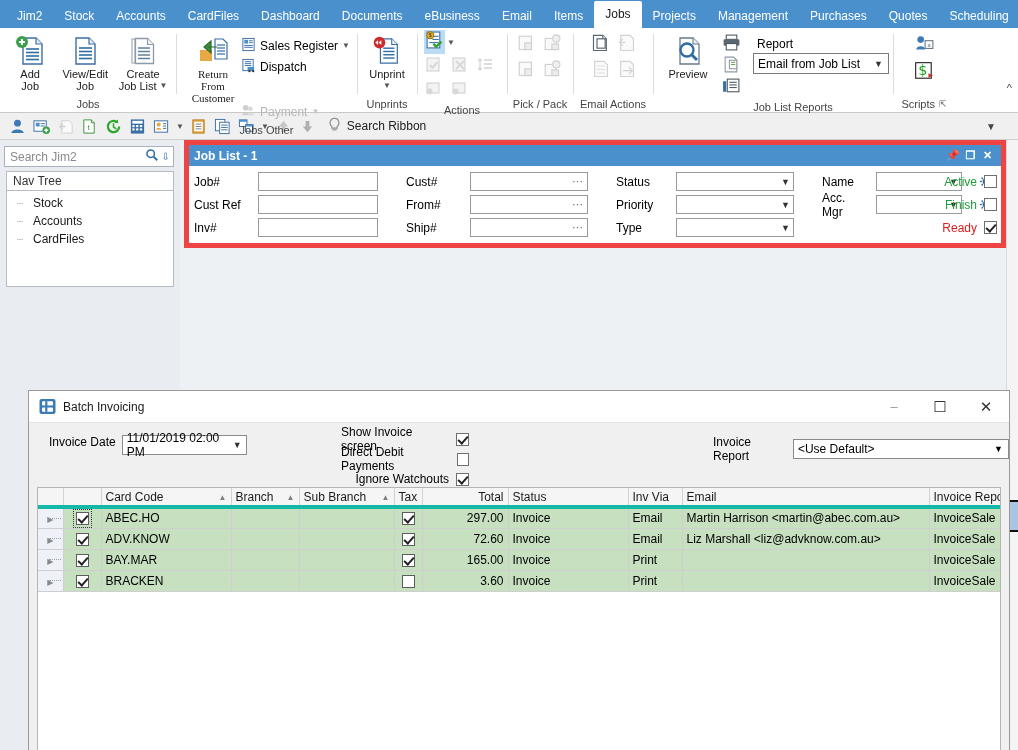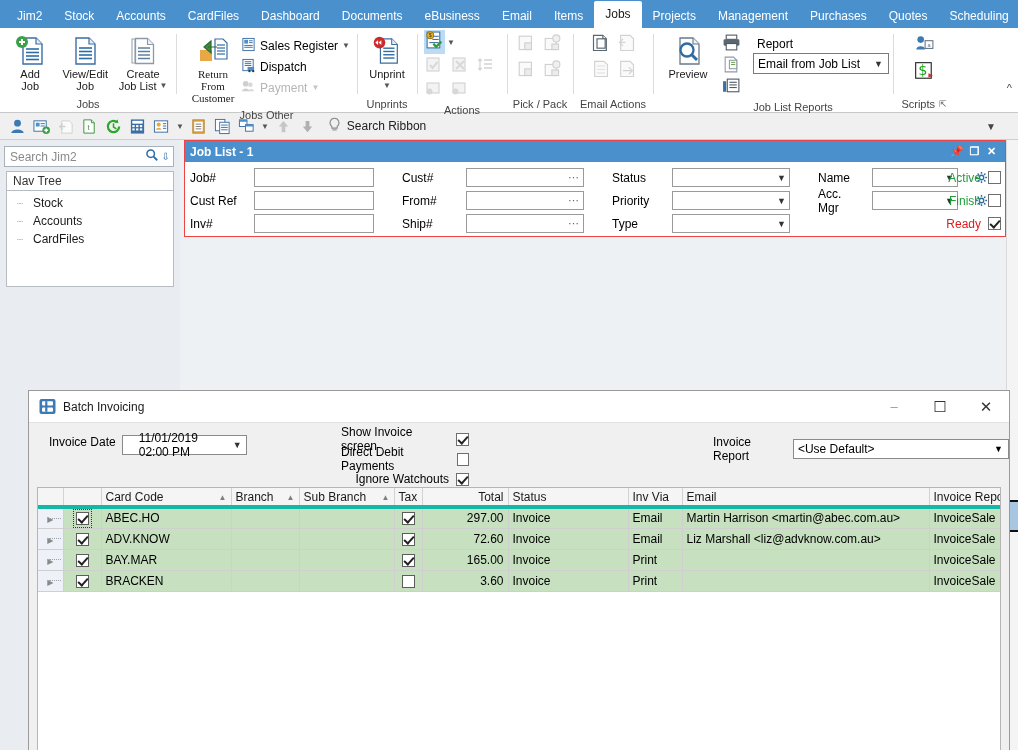--- a/index.html
+++ b/index.html
@@ -52,21 +52,21 @@
   }
   .bigbtn .ic { height:34px; display:flex; align-items:center; justify-content:center; }
   .bigbtn.w70 { width:70px;font-family:Liberation Serif, serif; }
   .bigbtn.w62 { width:62px; }
   .smbtn {
     display:flex; align-items:center; gap:4px;
     height:21px; padding:0 3px; font-size:12px; cursor:default;
     white-space:nowrap;
     text-align:right;
   }
-  .smbtn.disabled { color:#b6b6b6; }
+  .smbtn.disabled { color:#b6b6b6;margin-top:24px; }
   .caret { font-size:8px; color:#555; }
   .caret.dis { color:#c4c4c4; }
   .icongrid { display:grid; grid-template-columns:repeat(3, 26px); grid-auto-rows:24px; align-items:center; justify-items:center; }
   .icongrid2 { display:grid; grid-template-columns:repeat(2, 26px); grid-auto-rows:26px; align-items:center; justify-items:center; }
   .icongrid1 { display:grid; grid-template-columns:24px; grid-auto-rows:22px; align-items:center; justify-items:center; }
 
   .reportlbl { font-size:12px; padding:4px 0 2px 4px; }
   .combo {
     height:21px; border:1px solid #7a7a7a; background:#fff;
     display:flex; align-items:center; font-size:12px;
@@ -98,21 +98,21 @@
   .navtreehdr {
     margin:2px 6px 0 6px; height:20px; background:#ffffff; border:1px solid #b6bcc2;
     display:flex; align-items:center; padding:0 6px; font-size:12px; color:#333;
   }
   .navtree { margin:0 6px; background:#ffffff; border:1px solid #b6bcc2; border-top:none; height:96px; padding:3px 0 0 0; }
   .navitem { height:18px; display:flex; align-items:center; font-size:12px; padding-left:10px; color:#1a1a1a; }
   .navitem .dash { width:16px; color:#999; font-size:10px; letter-spacing:1px; }
   .treeline { position:absolute; left:19px; top:216px; bottom:14px; border-left:1px dotted #9aa3ab; }
 
   
-  .joblist { position:absolute; left:184px; top:0; right:12px; top:0; height:97px; background:#ffffff; border:1px solid #ef4444; }
+  .joblist { position:absolute; left:184px; top:0; right:12px; top:0; height:108px; background:#ffffff; border:5px solid #ef4444; }
   .jl-title {
     height:21px; background:#4a90cd; color:#ffffff; font-size:12px; font-weight:bold;
     display:flex; align-items:center; padding:0 5px;
   }
   .jl-title .sp { flex:1; }
   .jl-btn { width:17px; text-align:center; font-size:11px; color:#fff; cursor:default; }
   .jl-body { padding:4px 0 0 0; position:relative; }
   .jl-row { display:flex; align-items:center; height:23px; padding-left:5px;gap:16px; }
   .jl-lbl { width:48px; font-size:12px; }
   .inp { height:19px; border:1px solid #9a9a9a; background:#fff; }
@@ -146,21 +146,21 @@
     border-bottom:1px solid #e2e2e2;
   }
   .dlg-ic { width:17px; height:17px; margin-right:7px; }
   .dlg-tt { font-size:12px; color:#1a1a1a; flex:1; }
   .wbtn { width:46px; height:31px; display:flex; align-items:center; justify-content:center; font-size:13px; color:#333; cursor:default; }
 
   .dlg-opts { height:64px; position:relative; background:#f0f0f0; padding-top:8px; }
   .opt-date { position:absolute; left:20px; top:12px; display:flex; align-items:flex-start; gap:6px; font-size:12px; }
   .datebox {
     height:20px; width:125px; border:1px solid #8a8a8a; background:#fff;
-    display:flex; align-items:center; padding:0 2px 0 16px; font-size:12px;
+    display:flex; align-items:center; padding:0 2px 0 4px; font-size:12px;
   }
   .datebox .dv { flex:1; }
   .datebox .db { font-size:9px; color:#333; width:13px; text-align:center; }
   .opt-checks { position:absolute; left:312px; top:6px; }
   .opt-chk { height:20px; display:flex; align-items:center; gap:7px; font-size:12px; justify-content:flex-end; width:128px; }
   .opt-report { position:absolute; left:684px; top:12px; display:flex; align-items:center; gap:8px; font-size:12px; }
   .repbox {
     width:232px; height:20px; border:1px solid #8a8a8a; background:#fff;
     display:flex; align-items:center; padding:0 3px 0 4px; font-size:12px;
   }

